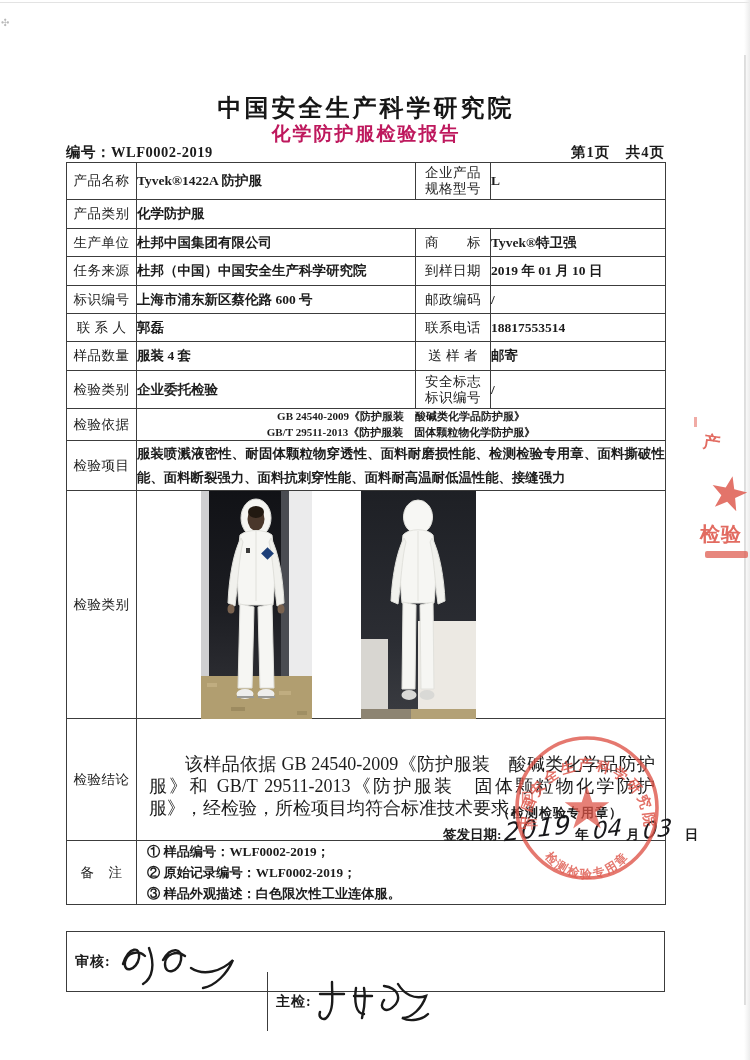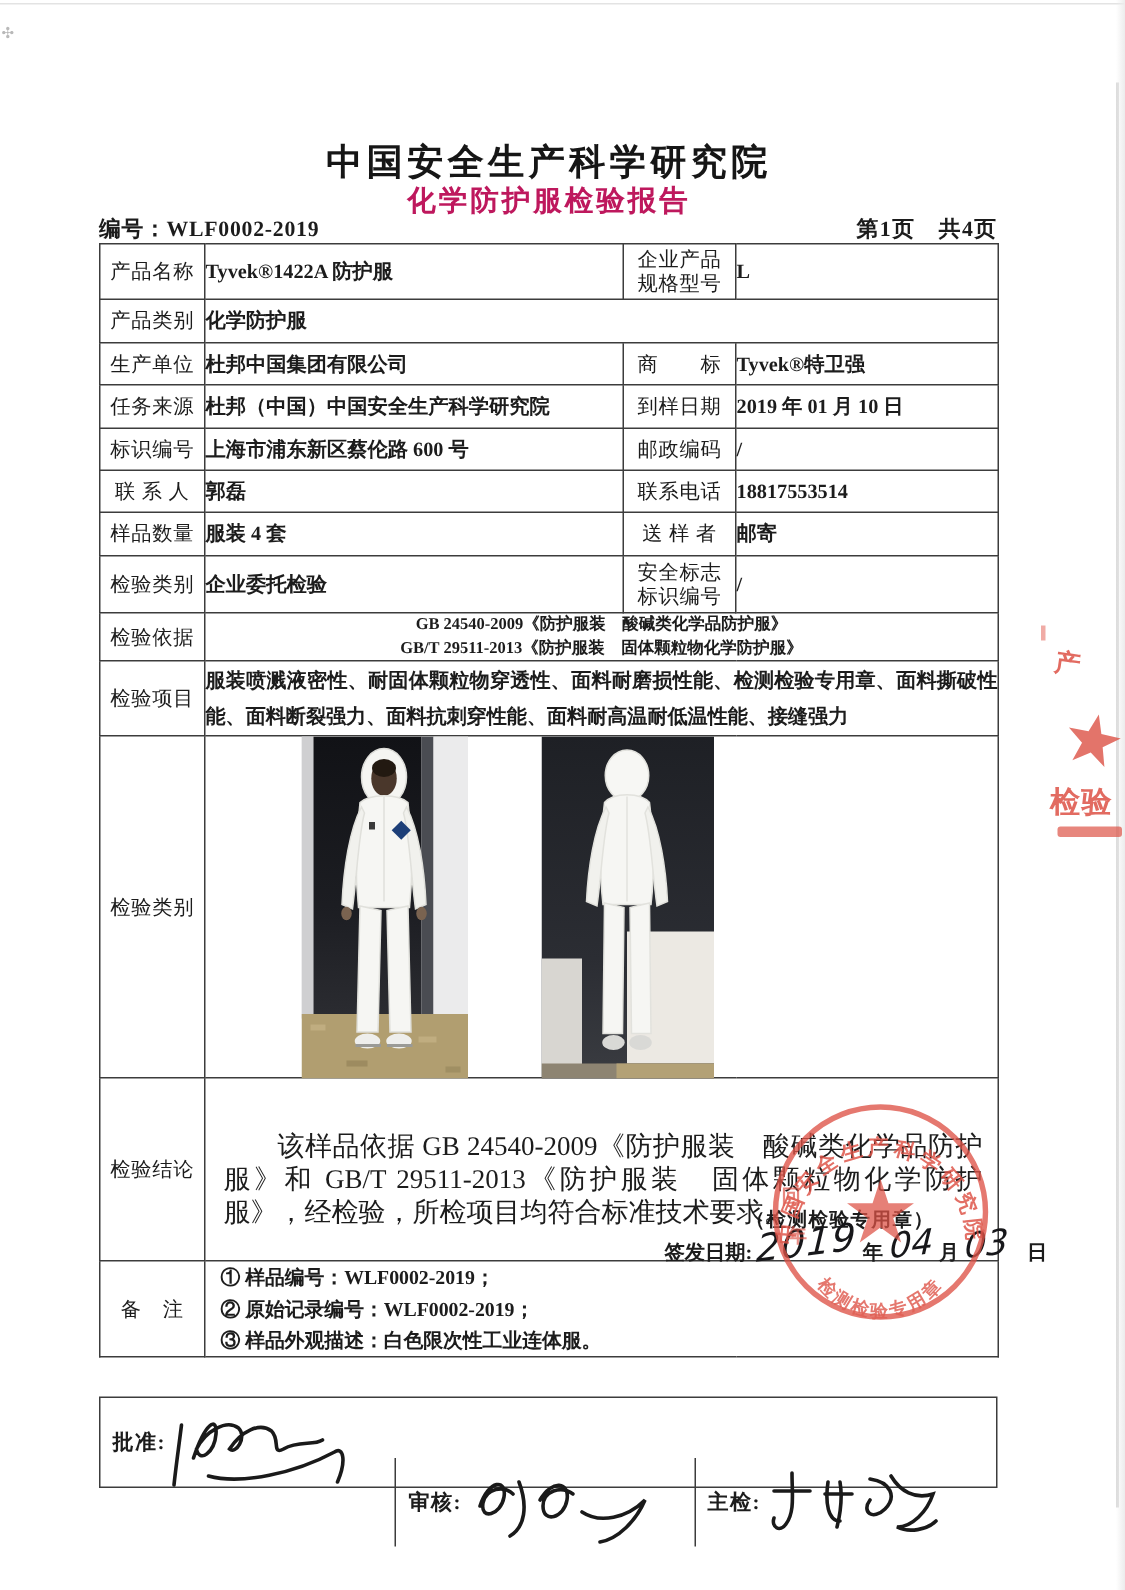--- a/index.html
+++ b/index.html
@@ -234,30 +234,20 @@
     <td class="remarks-cell" colspan="3">
       <div class="remark-line">① 样品编号：WLF0002-2019；</div>
       <div class="remark-line">② 原始记录编号：WLF0002-2019；</div>
       <div class="remark-line">③ 样品外观描述：白色限次性工业连体服。</div>
     </td>
   </tr>
 </tbody>
   </table>
 
 <div class="abs sign-row">
-  <div class="sign-cell" style="width:197px">
-    <span class="sign-label">批准:</span>
-    <svg class="sig-svg" style="left:44px;top:4px" width="140" height="70" viewBox="0 0 140 70">
-      <g fill="none" stroke="#1a1a1a" stroke-width="2.4" stroke-linecap="round">
-        <path d="M10,14 C8,30 6,44 5,54"></path>
-        <path d="M18,36 C26,12 34,8 33,20 C32,32 22,40 20,30 C26,18 40,10 48,16 C54,22 46,34 42,30 C50,18 62,12 70,18 C76,24 70,34 78,30 C88,24 98,28 104,24"></path>
-        <path d="M28,48 C50,54 86,46 112,32 C118,28 120,38 114,52"></path>
-      </g>
-    </svg>
-  </div>
   <div class="sign-cell" style="width:200px">
     <span class="sign-label">审核:</span>
     <svg class="sig-svg" style="left:48px;top:6px" width="140" height="64" viewBox="0 0 140 64">
       <g fill="none" stroke="#1a1a1a" stroke-width="2.4" stroke-linecap="round">
         <path d="M8,26 C14,8 26,8 24,20 C22,32 8,36 10,24 C12,14 24,12 30,18"></path>
         <path d="M34,10 C40,26 38,40 28,46"></path>
         <path d="M48,22 C56,8 68,10 66,22 C64,34 50,38 50,26 C50,16 62,12 70,18"></path>
         <path d="M76,30 C88,38 106,34 118,22 C112,36 100,48 88,50"></path>
       </g>
     </svg>

